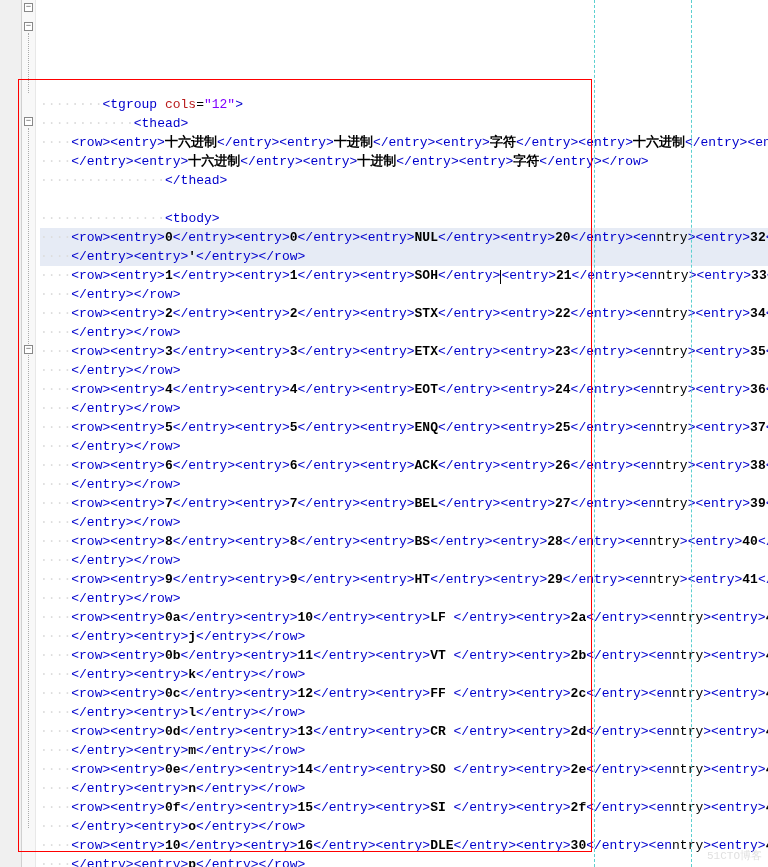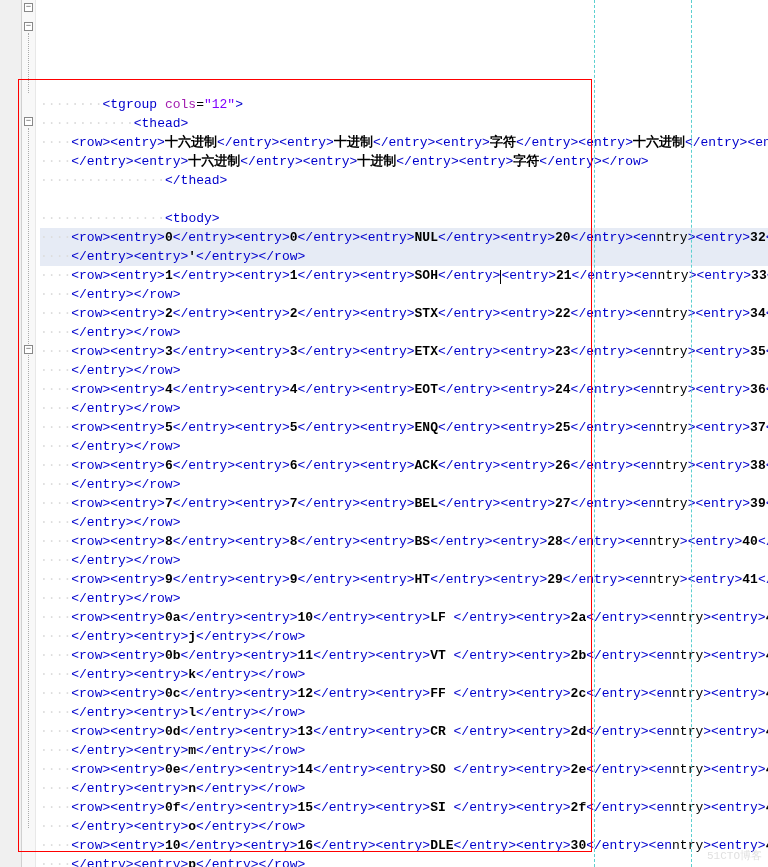--- a/index.html
+++ b/index.html
@@ -59,21 +59,21 @@
 }
 .line {
   height: 19px;
   white-space: pre;
   position: relative;
 }
 .line.hl {
   background: #e6ebf5;
 }
 .tag { color: #0000cc; }
-.attr { color: #a21caf; }
+.attr { color: #b91c1c; }
 .val { color: #8000ff; }
 .txt { color: #000; font-weight: bold; }
 .indent-guide {
   color: #ddd;
 }
 .sel-box {
   position: absolute;
   border: 1px solid #ff0000;
   pointer-events: none;
   z-index: 5;

